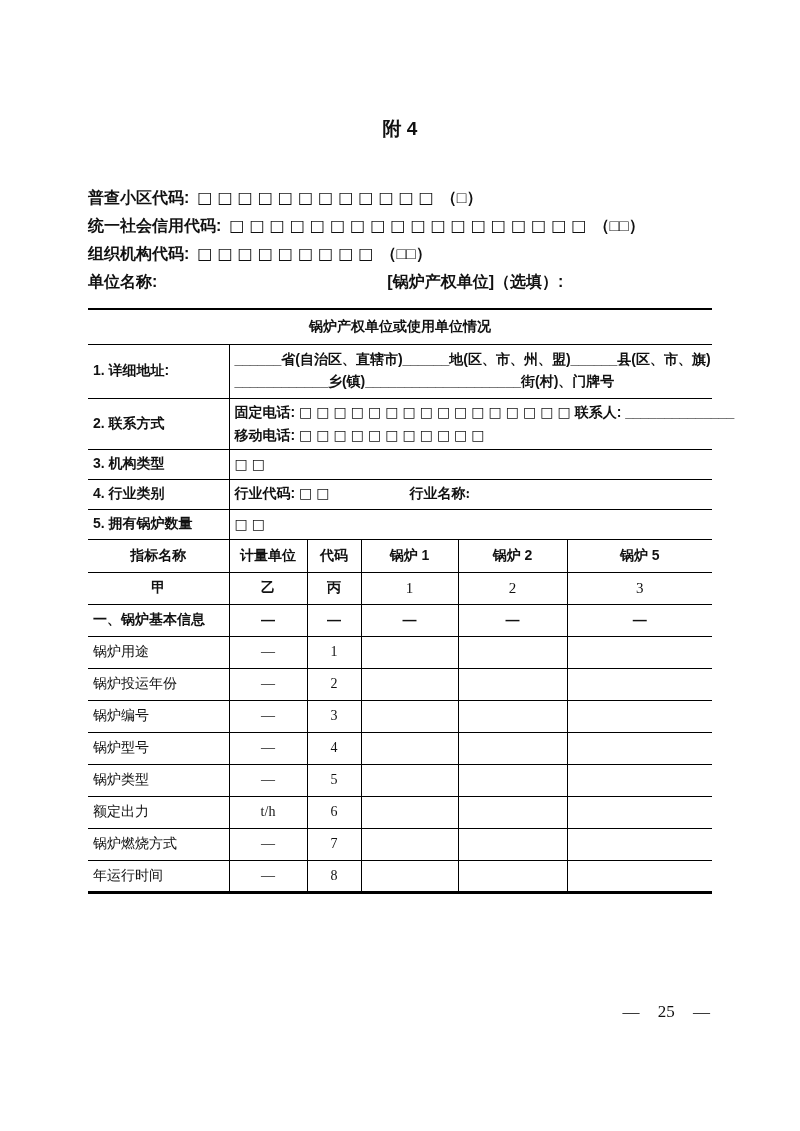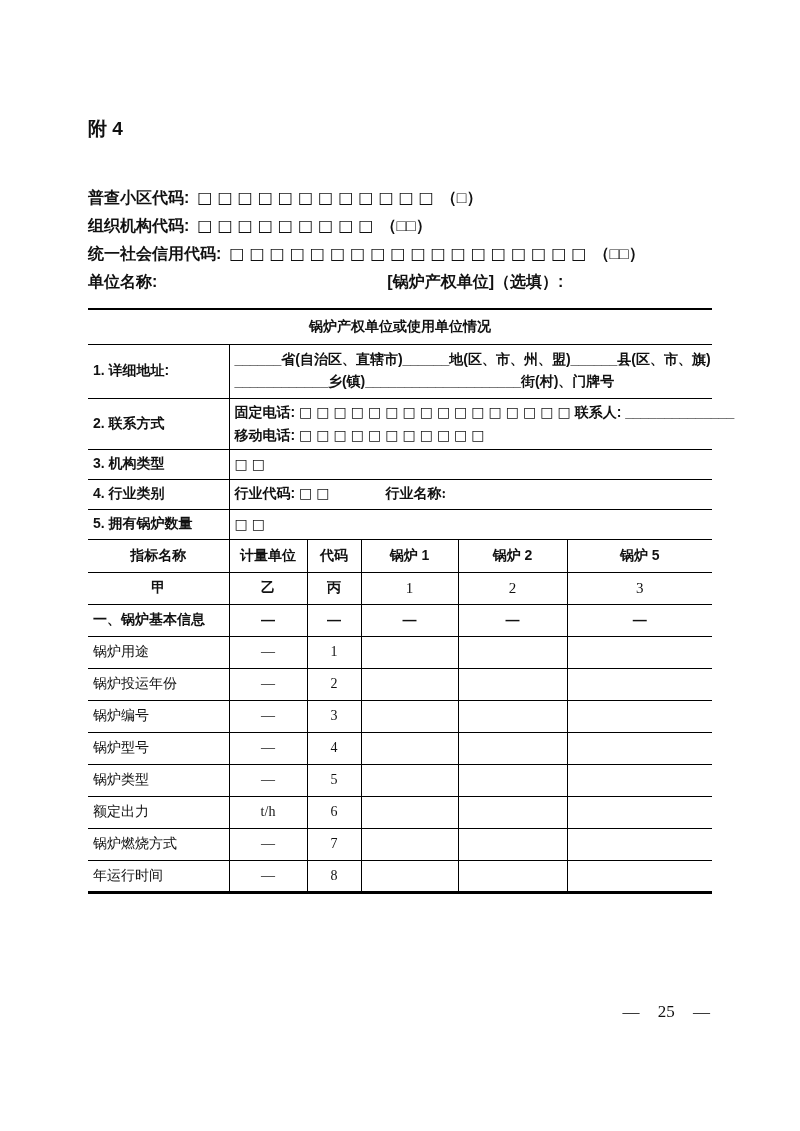--- a/index.html
+++ b/index.html
@@ -6,21 +6,21 @@
   html, body { background: #ffffff; }
   body {
     width: 800px; height: 1131px;
     font-family: "Liberation Sans", sans-serif;
     color: #111; position: relative; overflow: hidden;
   }
   .page { padding: 0 88px; }
 
   .attachment {
     margin-top: 116px;
-    font-size: 19px; font-weight: bold;
+    font-size: 19px; font-weight: bold; text-align: center;
   }
   .form-title {
     margin-top: 58px;
     text-align: center;
     font-size: 25px; font-weight: bold;
     letter-spacing: 1px;
   }
 
   .codes { margin-top: 42px; }
   .code-line {
@@ -61,21 +61,21 @@
     height: 35px; text-align: center;
     font-weight: bold; font-size: 15px;
   }
   td.row-label { font-weight: bold; font-size: 14px; padding-left: 6px; margin-left: 23px; }
   td.filler { font-weight: bold; }
 
   .addr-cell { height: 54px; font-weight: bold; font-size: 13.5px; line-height: 1.55; white-space: nowrap; }
   .contact-cell { height: 51px; font-weight: bold; font-size: 14px; line-height: 1.6; white-space: nowrap; }
   .contact-cell .boxes, .filler .boxes, .industry .boxes { font-size: 14px; letter-spacing: 4px; }
   td.short { height: 30px; }
-  .industry .name-label { margin-left: 48px; font-family: Liberation Serif, serif; }
+  .industry .name-label { margin-left: 72px; font-family: Liberation Serif, serif; }
 
   td.head {
     height: 33px; text-align: center;
     font-weight: bold; font-size: 14px;
   }
   td.code-head {
     height: 32px; text-align: center; font-weight: bold; font-size: 14px;
   }
   td.code-head.num { font-family: "Liberation Serif", serif; font-weight: normal; font-size: 15px; }
   td.cat-label { height: 32px; font-weight: bold; }
@@ -98,25 +98,25 @@
 
 <div class="page" data-name="form-page">
 
   <div class="attachment" data-name="attachment-number">附 4</div>
 
 
   <div class="codes" data-name="header-code-lines">
     <div class="code-line" data-name="census-area-code-line">
       <span class="lbl" data-name="census-area-code-label">普查小区代码:</span><span class="boxes" data-name="census-area-code-boxes">□□□□□□□□□□□□</span><span class="suffix" data-name="census-area-code-suffix">（□）</span>
     </div>
+    <div class="code-line" data-name="credit-code-line">
+      <span class="lbl" data-name="credit-code-label">统一社会信用代码:</span><span class="boxes" data-name="credit-code-boxes">□□□□□□□□□□□□□□□□□□</span><span class="suffix" data-name="credit-code-suffix">（□□）</span>
+    </div>
     <div class="code-line" data-name="org-code-line">
       <span class="lbl" data-name="org-code-label">组织机构代码:</span><span class="boxes" data-name="org-code-boxes">□□□□□□□□□</span><span class="suffix" data-name="org-code-suffix">（□□）</span>
-    </div>
-    <div class="code-line" data-name="credit-code-line">
-      <span class="lbl" data-name="credit-code-label">统一社会信用代码:</span><span class="boxes" data-name="credit-code-boxes">□□□□□□□□□□□□□□□□□□</span><span class="suffix" data-name="credit-code-suffix">（□□）</span>
     </div>
     <div class="code-line unit-line" data-name="unit-name-line">
       <span class="lbl" data-name="unit-name-label">单位名称:</span>
       <span class="owner" data-name="boiler-owner-unit-label">[锅炉产权单位]（选填）:</span>
     </div>
   </div>
 
   <table class="form" data-name="boiler-survey-table">
     <colgroup>
       <col style="width:141px">

